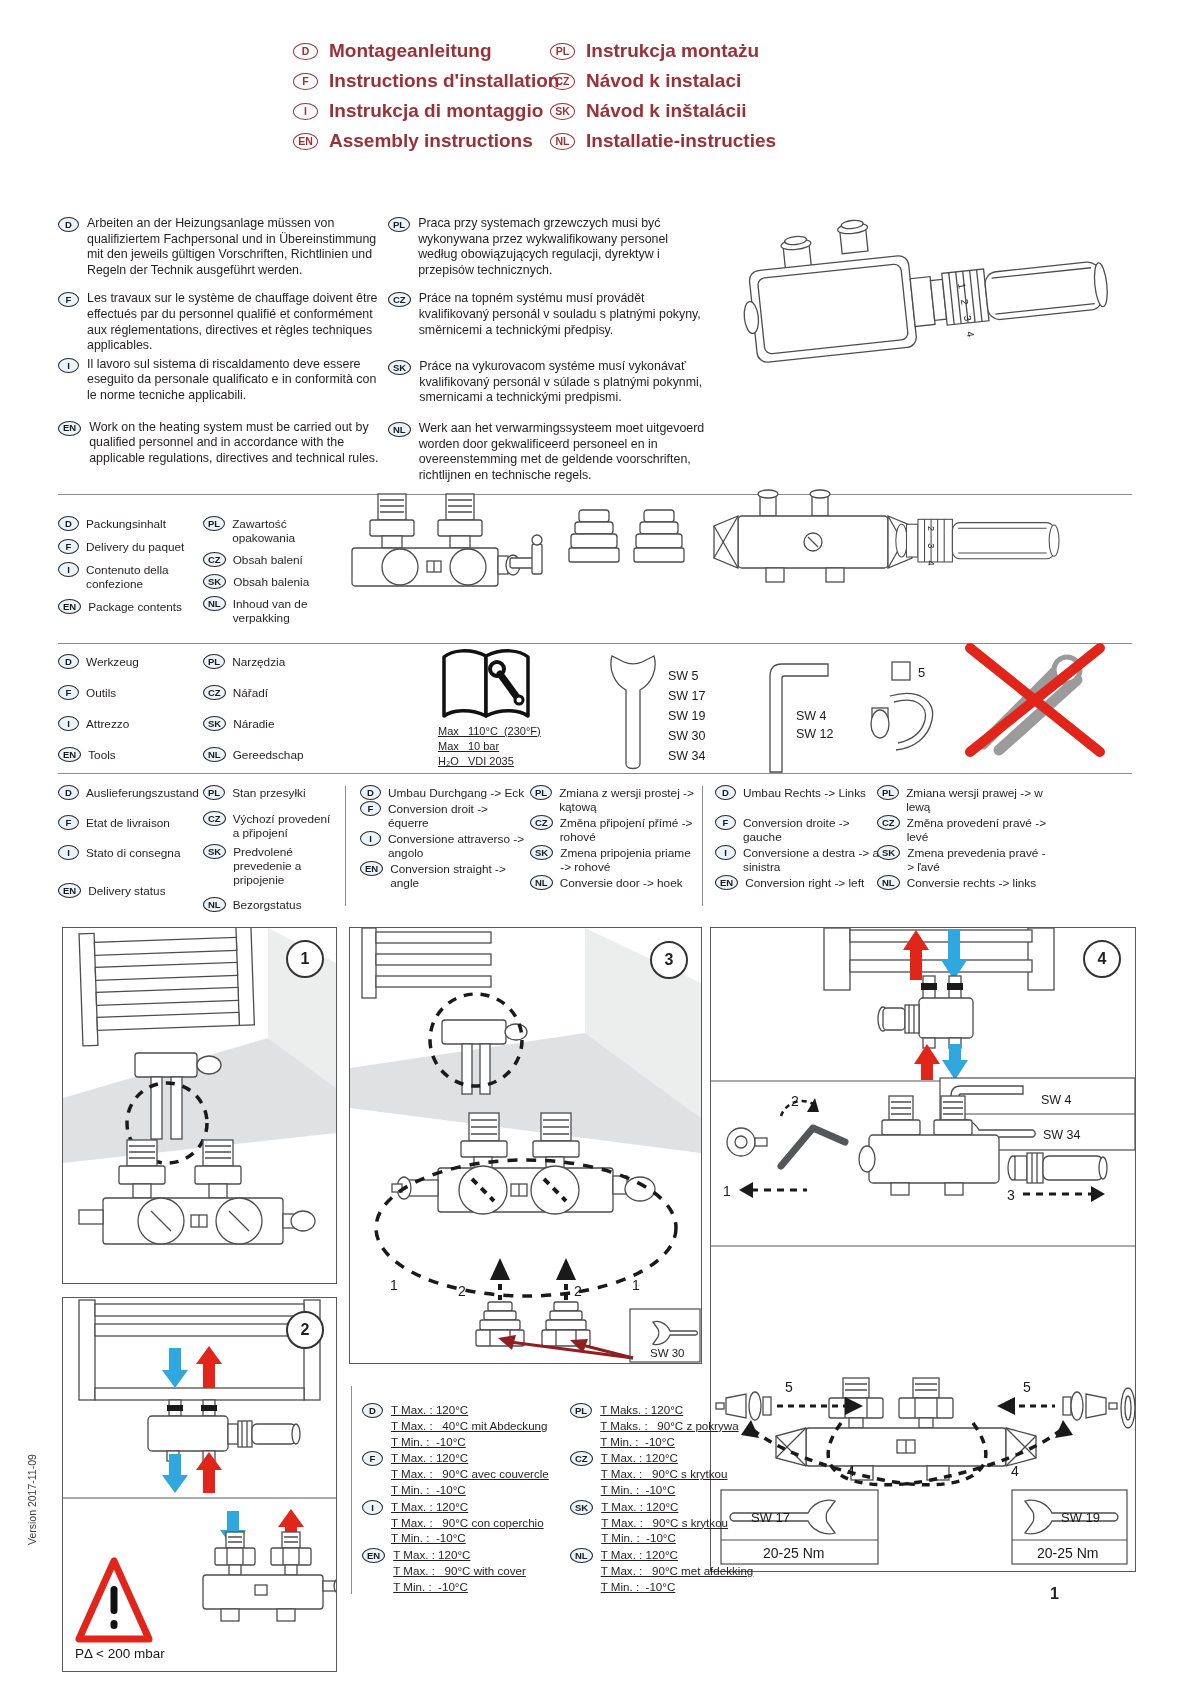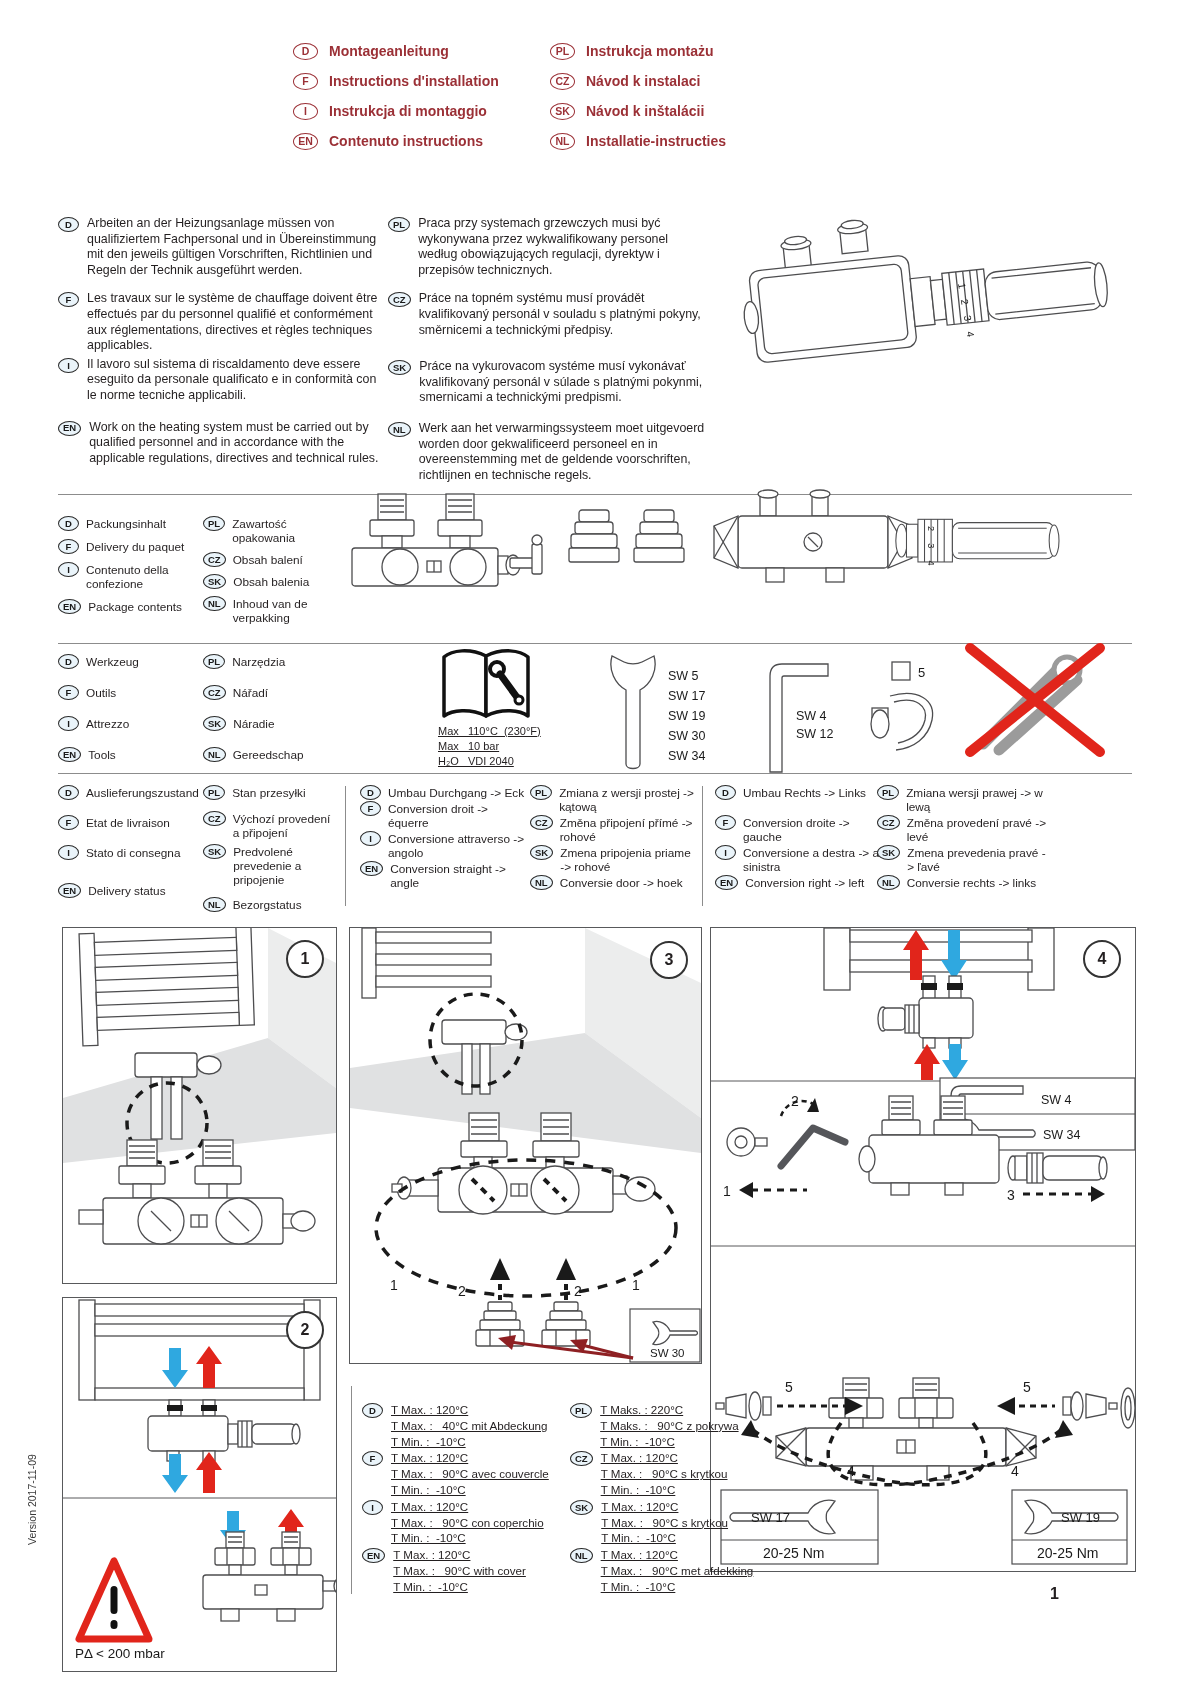--- a/index.html
+++ b/index.html
@@ -4,21 +4,21 @@
 <style>
   html,body{margin:0;padding:0;background:#fff;}
   .page{position:relative;width:1190px;height:1683px;background:#fff;overflow:hidden;
         font-family:"Liberation Sans","DejaVu Sans",sans-serif;color:#231f20;}
   .abs{position:absolute;}
   .badge{display:inline-flex;align-items:center;justify-content:center;flex-shrink:0;
          height:15px;min-width:21px;padding:0 4px;border:1.2px solid #2b2b2b;border-radius:50%;
          font-size:9.5px;font-weight:bold;line-height:1;background:#eaf4fa;color:#1a1a1a;box-sizing:border-box;}
   .badge.hdr{border-color:#9b3036;color:#9b3036;background:transparent;height:17px;min-width:25px;font-size:10.5px;}
   .hdr-item{display:flex;align-items:center;gap:11px;height:30px;}
-  .hdr-title{font-size:14px;font-weight:bold;color:#9b3036;}
+  .hdr-title{font-size:19px;font-weight:bold;color:#9b3036;}
   .para{display:flex;gap:8px;font-size:12.4px;line-height:15.6px;}
   .para .badge{margin-top:1px;}
   .lbl{display:flex;gap:7px;font-size:11.8px;line-height:14px;}
   .lbl .badge{margin-top:-1px;}
   .divider{position:absolute;background:#8c8c8c;}
   .fig{position:absolute;border:1px solid #58595b;background:#fff;}
   .fignum{position:absolute;width:34px;height:34px;border:2px solid #333;border-radius:50%;
           display:flex;align-items:center;justify-content:center;font-size:16px;font-weight:bold;background:#fff;}
   .pre{white-space:pre;text-decoration:underline;}
   .tentry{display:flex;gap:8px;font-size:11.6px;line-height:15.8px;margin-bottom:1px;}
@@ -41,21 +41,21 @@
     <div class="hdr-item">
         <span class="badge hdr">F</span>
         <span class="hdr-title">Instructions d'installation</span>
       </div>
     <div class="hdr-item">
         <span class="badge hdr">I</span>
         <span class="hdr-title">Instrukcja di montaggio</span>
       </div>
     <div class="hdr-item">
         <span class="badge hdr">EN</span>
-        <span class="hdr-title">Contenuto instructions</span>
+        <span class="hdr-title">Assembly instructions</span>
       </div>
   </div>
   <div class="abs" style="left:550px;top:36px;">
     <div class="hdr-item">
         <span class="badge hdr">PL</span>
         <span class="hdr-title">Instrukcja montażu</span>
       </div>
     <div class="hdr-item">
         <span class="badge hdr">CZ</span>
         <span class="hdr-title">Návod k instalaci</span>
@@ -310,21 +310,21 @@
       <circle cx="102" cy="30" r="13" fill="#fff" stroke="#9b9b9b" stroke-width="5"></circle>
       <g>
         <line x1="5" y1="8" x2="135" y2="112" stroke="#e1251b" stroke-width="10" stroke-linecap="round"></line>
         <line x1="135" y1="8" x2="5" y2="112" stroke="#e1251b" stroke-width="10" stroke-linecap="round"></line>
       </g>
     </g>
   </svg>
   <div class="abs" style="left:438px;top:724px;font-size:11px;line-height:15px;">
     <div class="pre">Max   110°C  (230°F)</div>
     <div class="pre">Max   10 bar</div>
-    <div class="pre">H₂O   VDI 2040</div>
+    <div class="pre">H₂O   VDI 2035</div>
   </div>
 
   <div class="divider" style="left:345px;top:786px;width:1px;height:120px;"></div>
   <div class="divider" style="left:702px;top:786px;width:1px;height:120px;"></div>
 
   <div class="abs" style="left:58px;top:786px;width:142px;">
     <div class="lbl" style="margin-bottom:16px;">
         <span class="badge">D</span>
         <span>Auslieferungszustand</span>
       </div>
@@ -776,21 +776,21 @@
           <div class="pre">T Max. : 120°C</div>
           <div class="pre">T Max. :   90°C with cover</div>
           <div class="pre">T Min. :  -10°C</div>
         </span>
       </div>
   </div>
   <div class="abs" style="left:570px;top:1402px;width:170px;">
     <div class="tentry">
         <span class="badge">PL</span>
         <span>
-          <div class="pre">T Maks. : 220°C</div>
+          <div class="pre">T Maks. : 120°C</div>
           <div class="pre">T Maks. :   90°C z pokrywa</div>
           <div class="pre">T Min. :  -10°C</div>
         </span>
       </div>
     <div class="tentry">
         <span class="badge">CZ</span>
         <span>
           <div class="pre">T Max. : 120°C</div>
           <div class="pre">T Max. :   90°C s krytkou</div>
           <div class="pre">T Min. :  -10°C</div>

